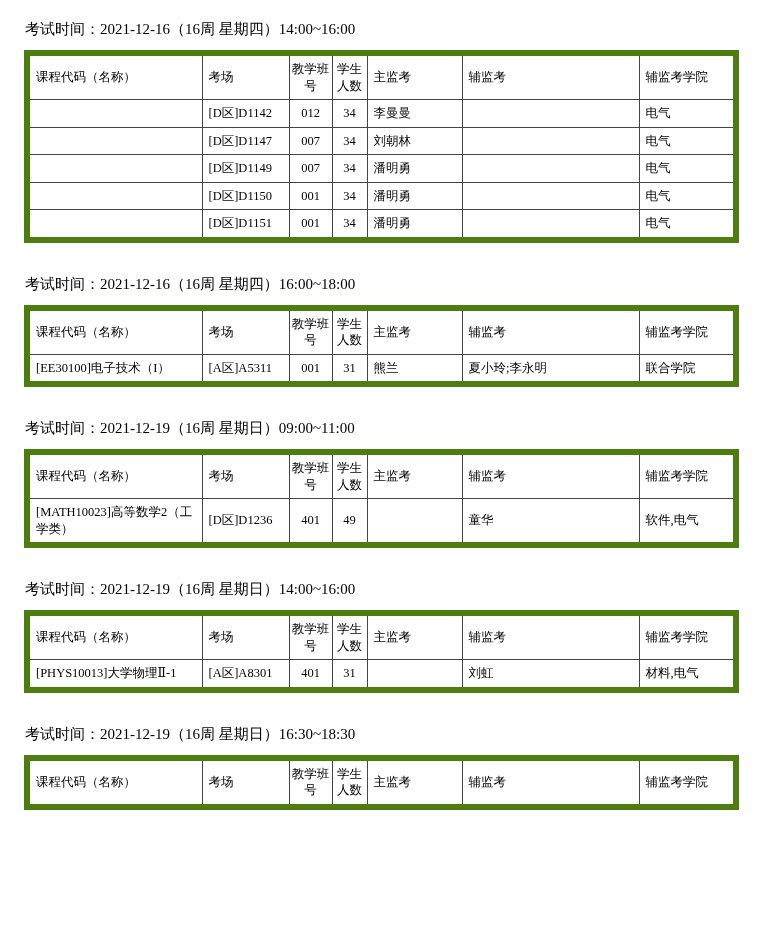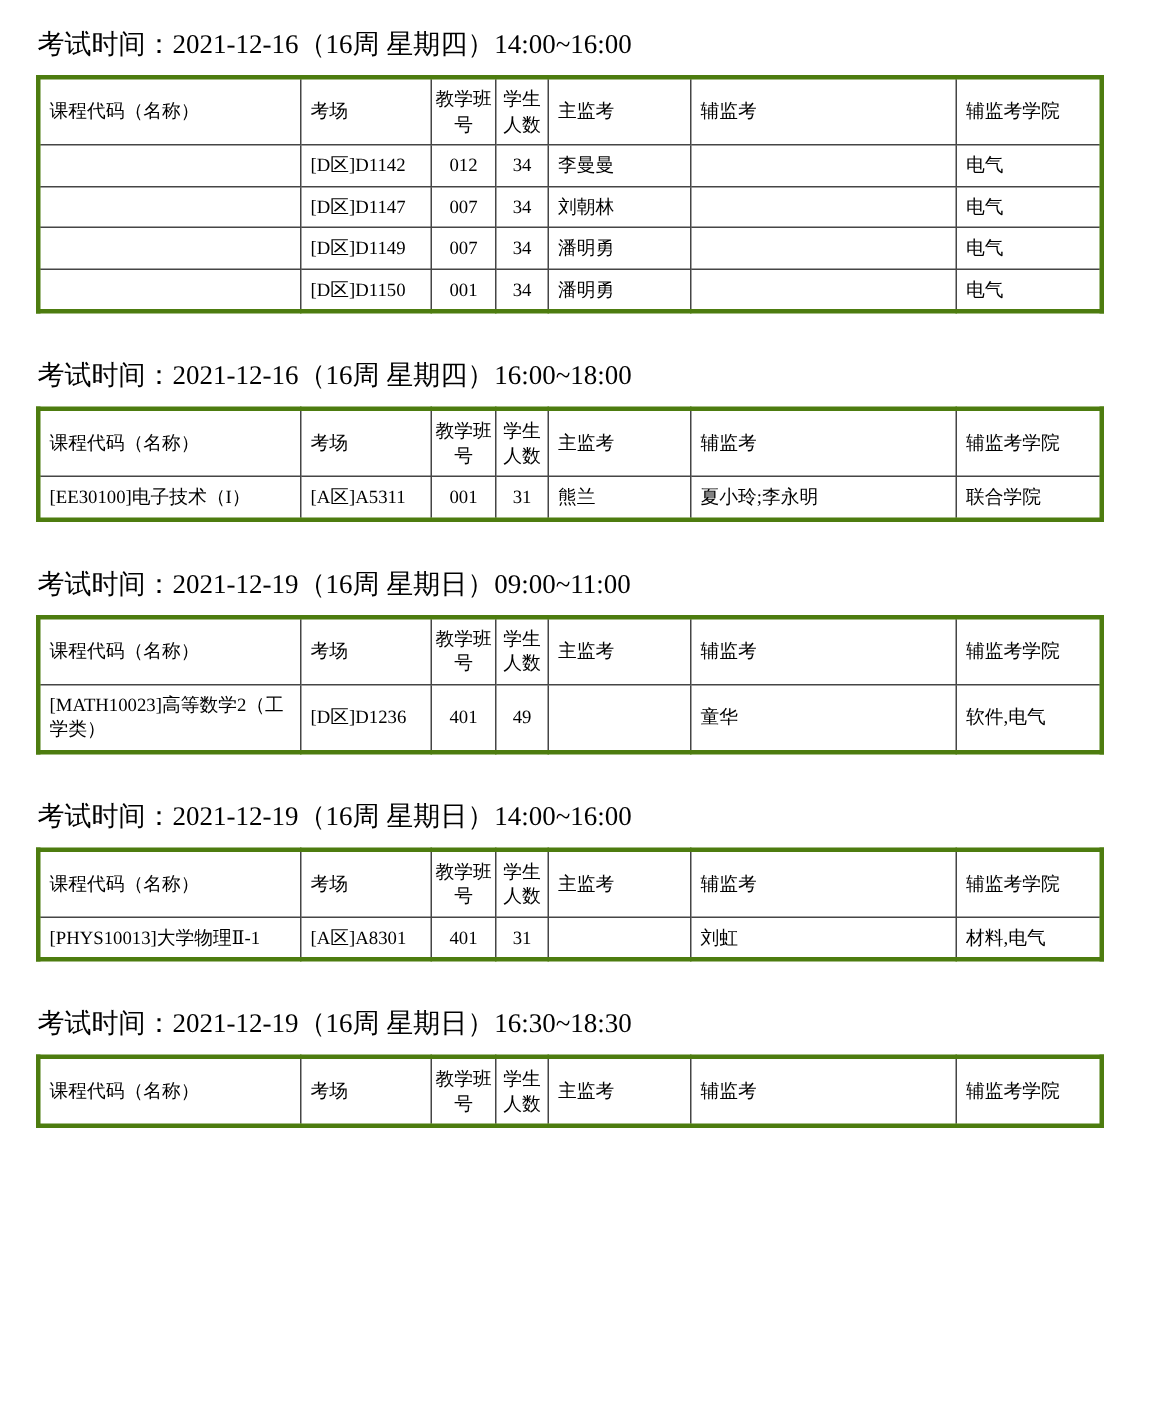--- a/index.html
+++ b/index.html
@@ -11,30 +11,30 @@
   }
   #page {
     width: 769px;
     min-height: 938px;
     box-sizing: border-box;
     padding: 22px 24px 10px 24px;
     background: #ffffff;
   }
   .exam-section { margin: 0 0 34px 0; }
   .time-label {
-    font-size: 18px;
+    font-size: 15px;
     line-height: 14px;
     margin: 0 0 14px 1px;
     white-space: nowrap;
   }
   table.exam-table {
     border-collapse: collapse;
     table-layout: fixed;
     width: 709px;
-    border: 3px solid #4d7c0f;
+    border: 6px solid #4d7c0f;
   }
   table.exam-table th,
   table.exam-table td {
     border: 1px solid #454545;
     font-size: 12.5px;
     line-height: 1.32;
     font-weight: normal;
     text-align: left;
     vertical-align: middle;
     padding: 5px 6px;
@@ -110,20 +110,29 @@
           </tr>
           <tr>
             <td class="c0"></td>
             <td class="c1">[D区]D1150</td>
             <td class="c2">001</td>
             <td class="c3">34</td>
             <td class="c4">潘明勇</td>
             <td class="c5"></td>
             <td class="c6">电气</td>
           </tr>
+          <tr>
+            <td class="c0"></td>
+            <td class="c1">[D区]D1151</td>
+            <td class="c2">001</td>
+            <td class="c3">34</td>
+            <td class="c4">潘明勇</td>
+            <td class="c5"></td>
+            <td class="c6">电气</td>
+          </tr>
         </tbody>
     </table>
   </section>
 
   <section class="exam-section">
     <p class="time-label">考试时间：2021-12-16（16周 星期四）16:00~18:00</p>
     <table class="exam-table">
       <colgroup>
           <col class="w0">
           <col class="w1">

